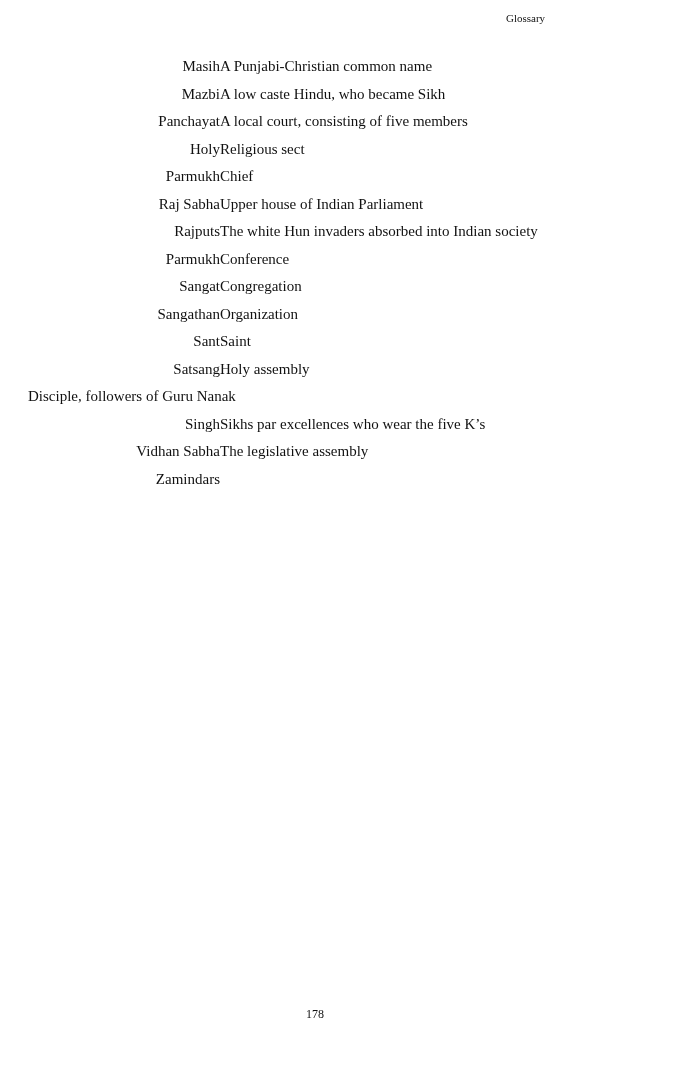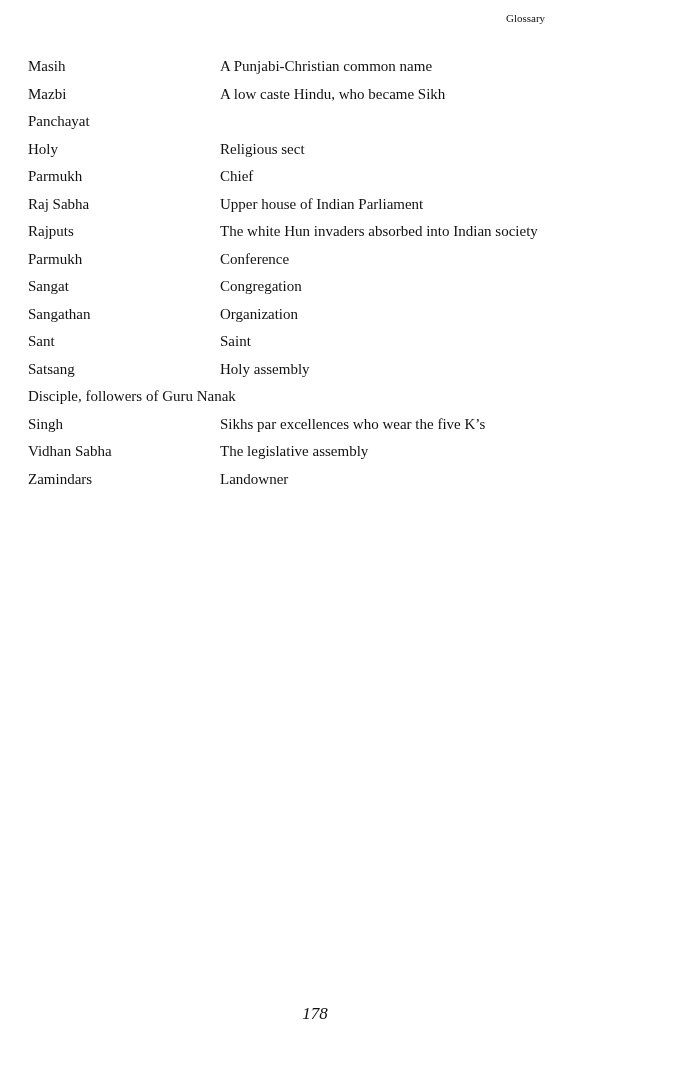--- a/index.html
+++ b/index.html
@@ -30,51 +30,52 @@
       width: 620px;
     }
     .row {
       display: flex;
       height: 27.5px;
       line-height: 20px;
     }
     .term {
       width: 192px;
       flex: 0 0 192px;
+      text-align: right;
     }
     .definition {
       flex: 1;
     }
     .page-number {
       position: absolute;
       top: 1004px;
       left: 0;
       width: 630px;
       text-align: center;
-      font-size: 17px;
+      font-size: 12px;
       line-height: 20px;
-      font-style: italic;
     }
   </style>
 </head>
 <body>
 
 <div class="running-header">Glossary</div>
 
 <div class="glossary">
   <div class="row">
     <div class="term">Masih</div>
     <div class="definition">A Punjabi-Christian common name</div>
   </div>
   <div class="row">
     <div class="term">Mazbi</div>
     <div class="definition">A low caste Hindu, who became Sikh</div>
   </div>
   <div class="row">
     <div class="term">Panchayat</div>
+    <div class="definition">A local court, consisting of five members</div>
   </div>
   <div class="row">
     <div class="term">Holy</div>
     <div class="definition">Religious sect</div>
   </div>
   <div class="row">
     <div class="term">Parmukh</div>
     <div class="definition">Chief</div>
   </div>
   <div class="row">
@@ -111,17 +112,16 @@
   <div class="row">
     <div class="term">Singh</div>
     <div class="definition">Sikhs par excellences who wear the five K’s</div>
   </div>
   <div class="row">
     <div class="term">Vidhan Sabha</div>
     <div class="definition">The legislative assembly</div>
   </div>
   <div class="row">
     <div class="term">Zamindars</div>
-    <div class="definition">Landowner</div>
   </div>
 </div>
 
 <div class="page-number">178</div>
 
 </body></html>

